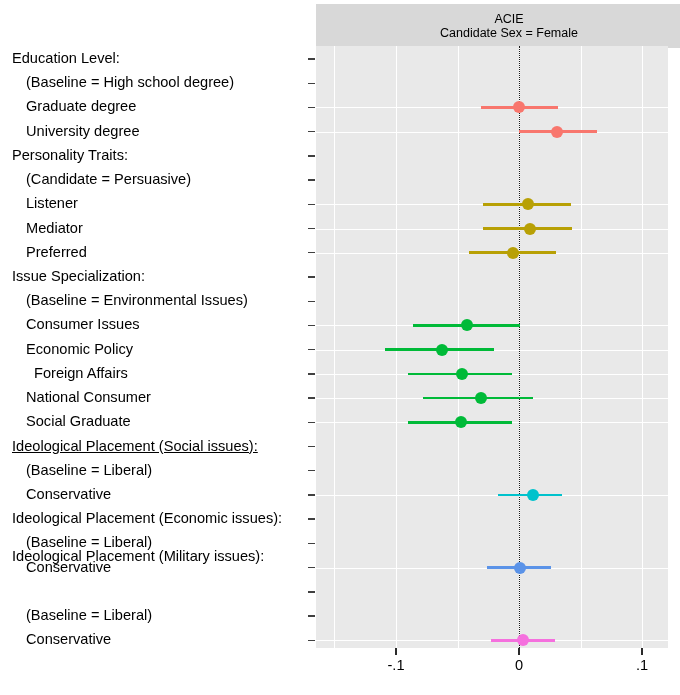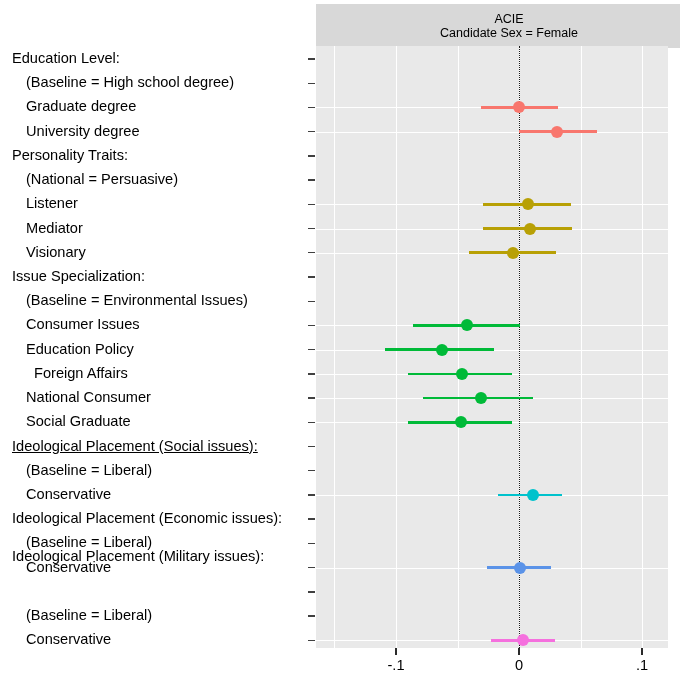--- a/index.html
+++ b/index.html
@@ -121,35 +121,35 @@
       <div class="rowlabel lvl0" style="top: 51px;">Education Level:</div>
       <div class="ytick" style="top: 58.3px;"></div>
       <div class="rowlabel lvl1" style="top: 75.22px;">(Baseline = High school degree)</div>
       <div class="ytick" style="top: 82.52px;"></div>
       <div class="rowlabel lvl1" style="top: 99.44px;">Graduate degree</div>
       <div class="ytick" style="top: 106.74px;"></div>
       <div class="rowlabel lvl1" style="top: 123.66px;">University degree</div>
       <div class="ytick" style="top: 130.96px;"></div>
       <div class="rowlabel lvl0" style="top: 147.88px;">Personality Traits:</div>
       <div class="ytick" style="top: 155.18px;"></div>
-      <div class="rowlabel lvl1" style="top: 172.1px;">(National = Persuasive)</div>
+      <div class="rowlabel lvl1" style="top: 172.1px;">(Candidate = Persuasive)</div>
       <div class="ytick" style="top: 179.4px;"></div>
       <div class="rowlabel lvl1" style="top: 196.32px;">Listener</div>
       <div class="ytick" style="top: 203.62px;"></div>
       <div class="rowlabel lvl1" style="top: 220.54px;">Mediator</div>
       <div class="ytick" style="top: 227.84px;"></div>
-      <div class="rowlabel lvl1" style="top: 244.76px;">Visionary</div>
+      <div class="rowlabel lvl1" style="top: 244.76px;">Preferred</div>
       <div class="ytick" style="top: 252.06px;"></div>
       <div class="rowlabel lvl0" style="top: 268.98px;">Issue Specialization:</div>
       <div class="ytick" style="top: 276.28px;"></div>
       <div class="rowlabel lvl1" style="top: 293.2px;">(Baseline = Environmental Issues)</div>
       <div class="ytick" style="top: 300.5px;"></div>
       <div class="rowlabel lvl1" style="top: 317.42px;">Consumer Issues</div>
       <div class="ytick" style="top: 324.72px;"></div>
-      <div class="rowlabel lvl1" style="top: 341.64px;">Education Policy</div>
+      <div class="rowlabel lvl1" style="top: 341.64px;">Economic Policy</div>
       <div class="ytick" style="top: 348.94px;"></div>
       <div class="rowlabel lvl1" style="top: 365.86px; margin-left: 8px;">Foreign Affairs</div>
       <div class="ytick" style="top: 373.16px;"></div>
       <div class="rowlabel lvl1" style="top: 390.08px;">National Consumer</div>
       <div class="ytick" style="top: 397.38px;"></div>
       <div class="rowlabel lvl1" style="top: 414.3px;">Social Graduate</div>
       <div class="ytick" style="top: 421.6px;"></div>
       <div class="rowlabel lvl0" style="top: 438.52px; text-decoration: underline;">Ideological Placement (Social issues):</div>
       <div class="ytick" style="top: 445.82px;"></div>
       <div class="rowlabel lvl1" style="top: 462.74px;">(Baseline = Liberal)</div>

